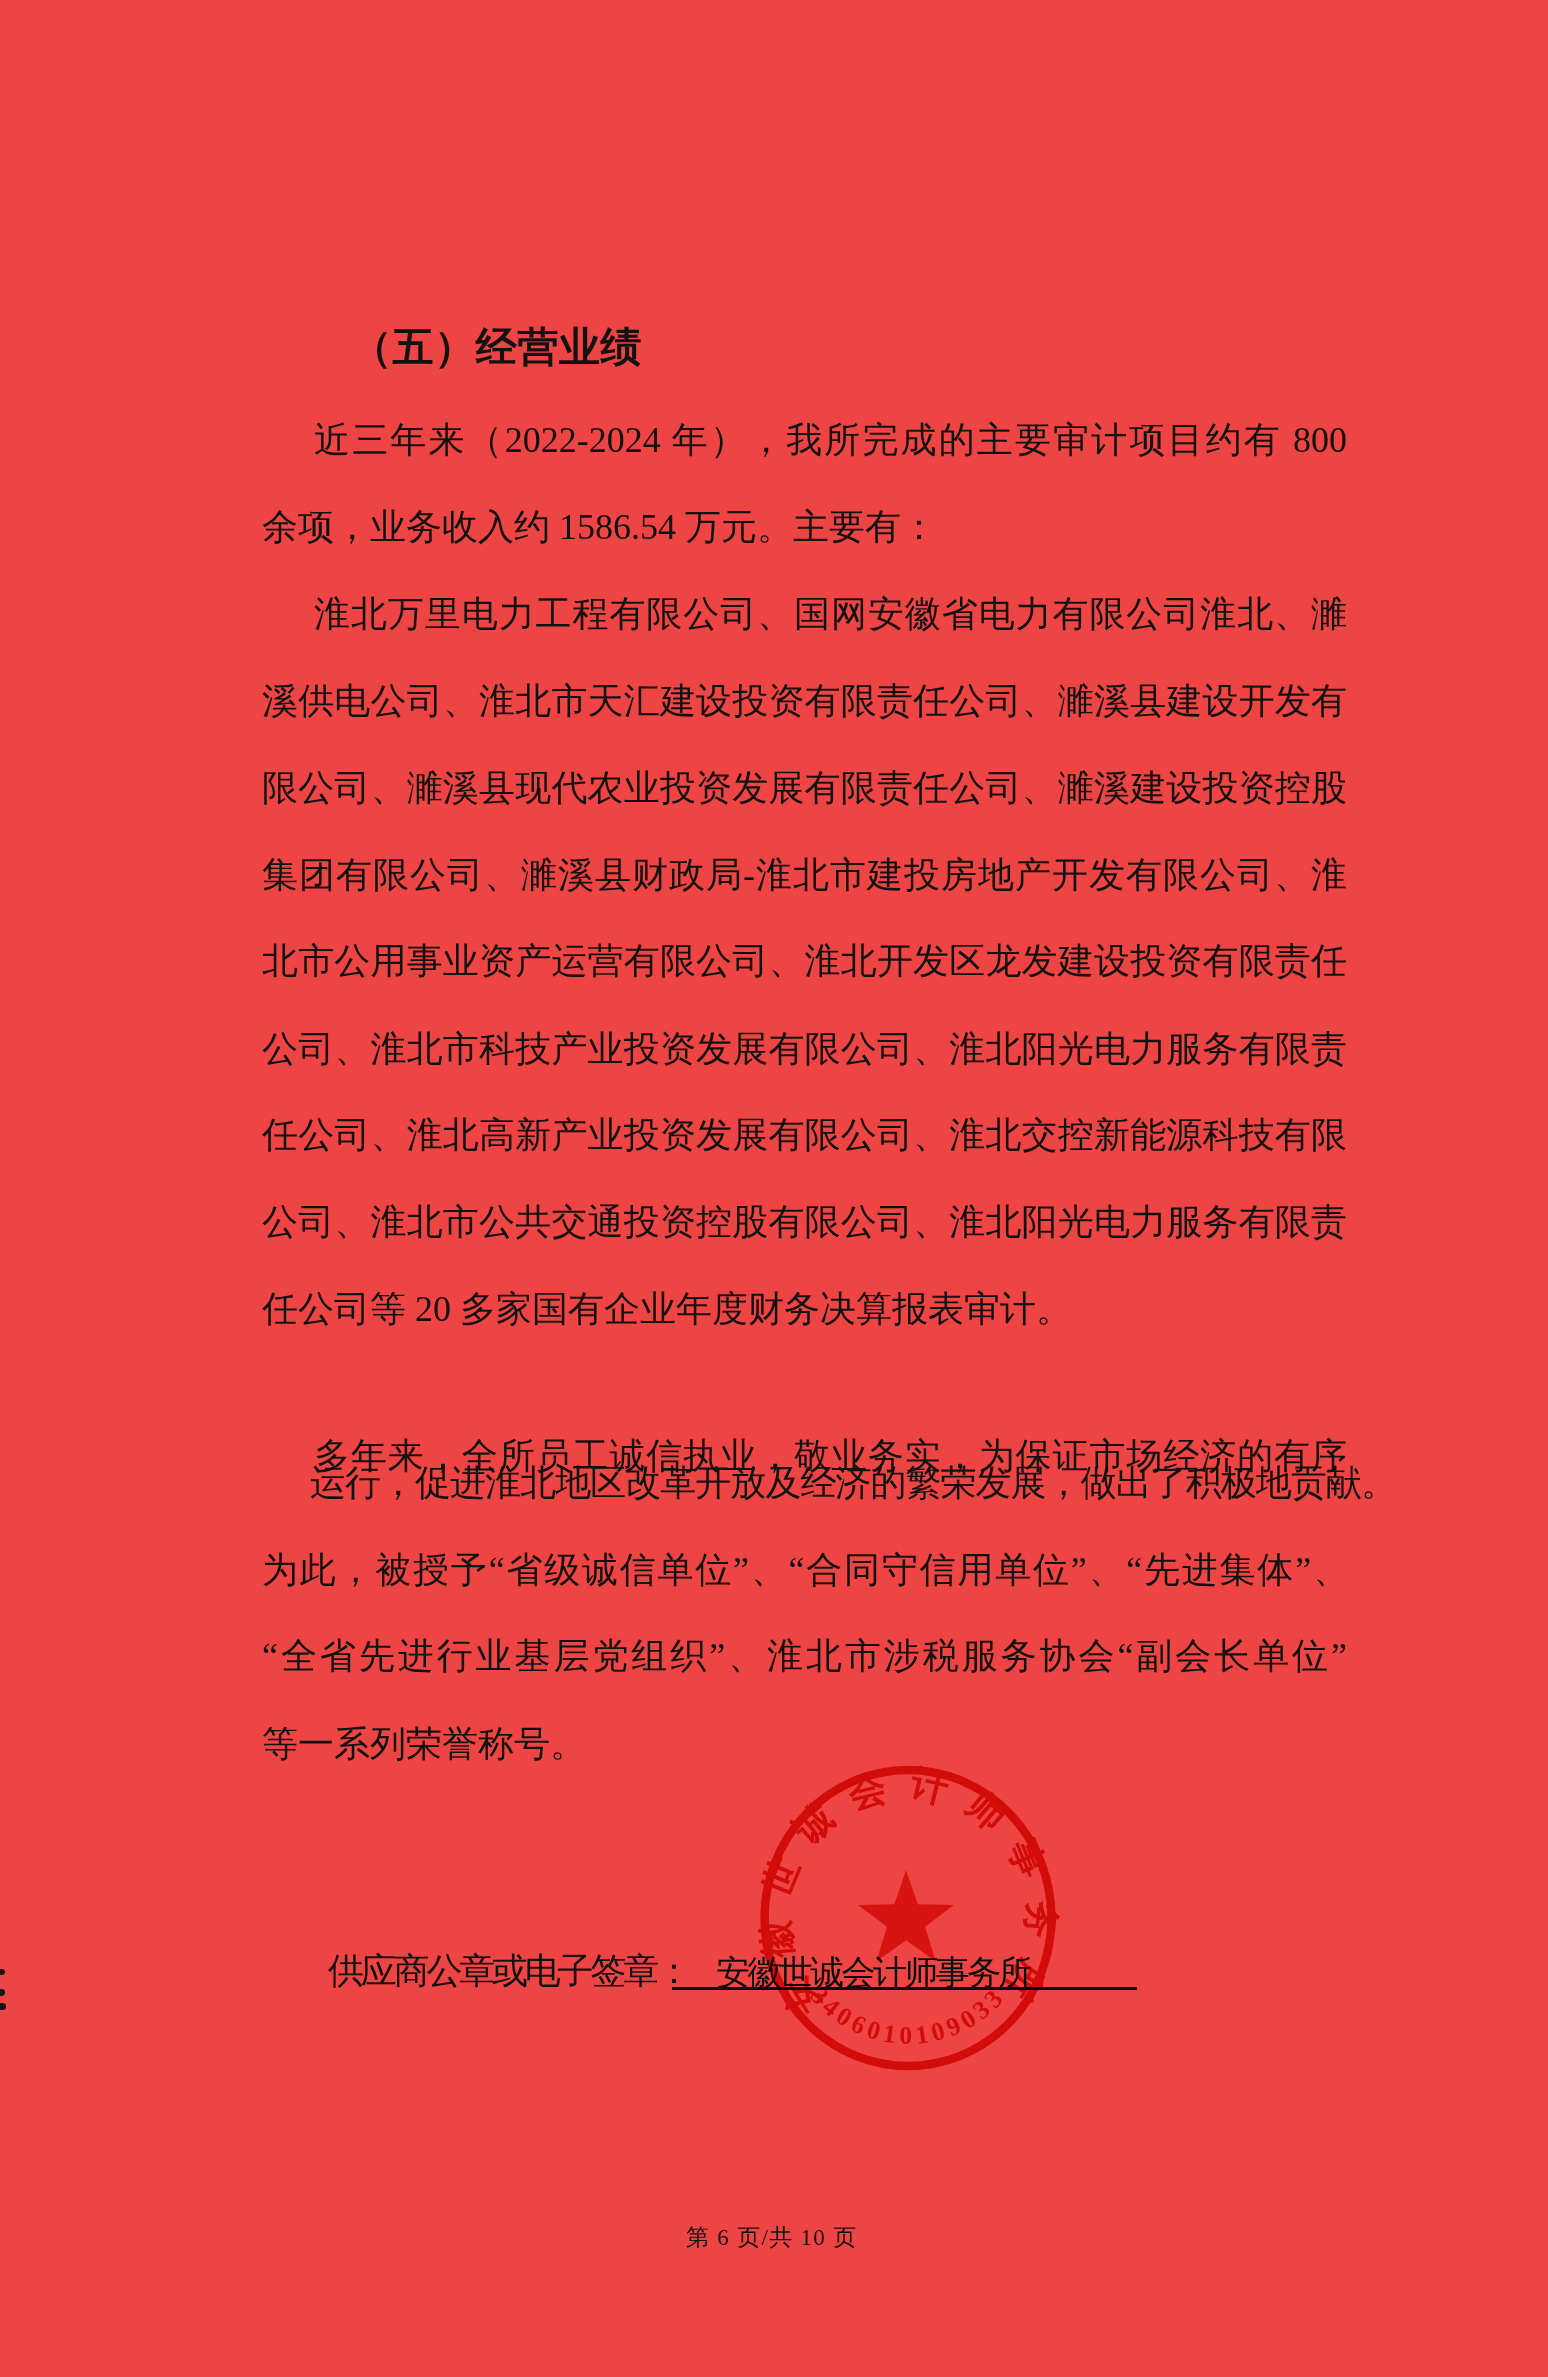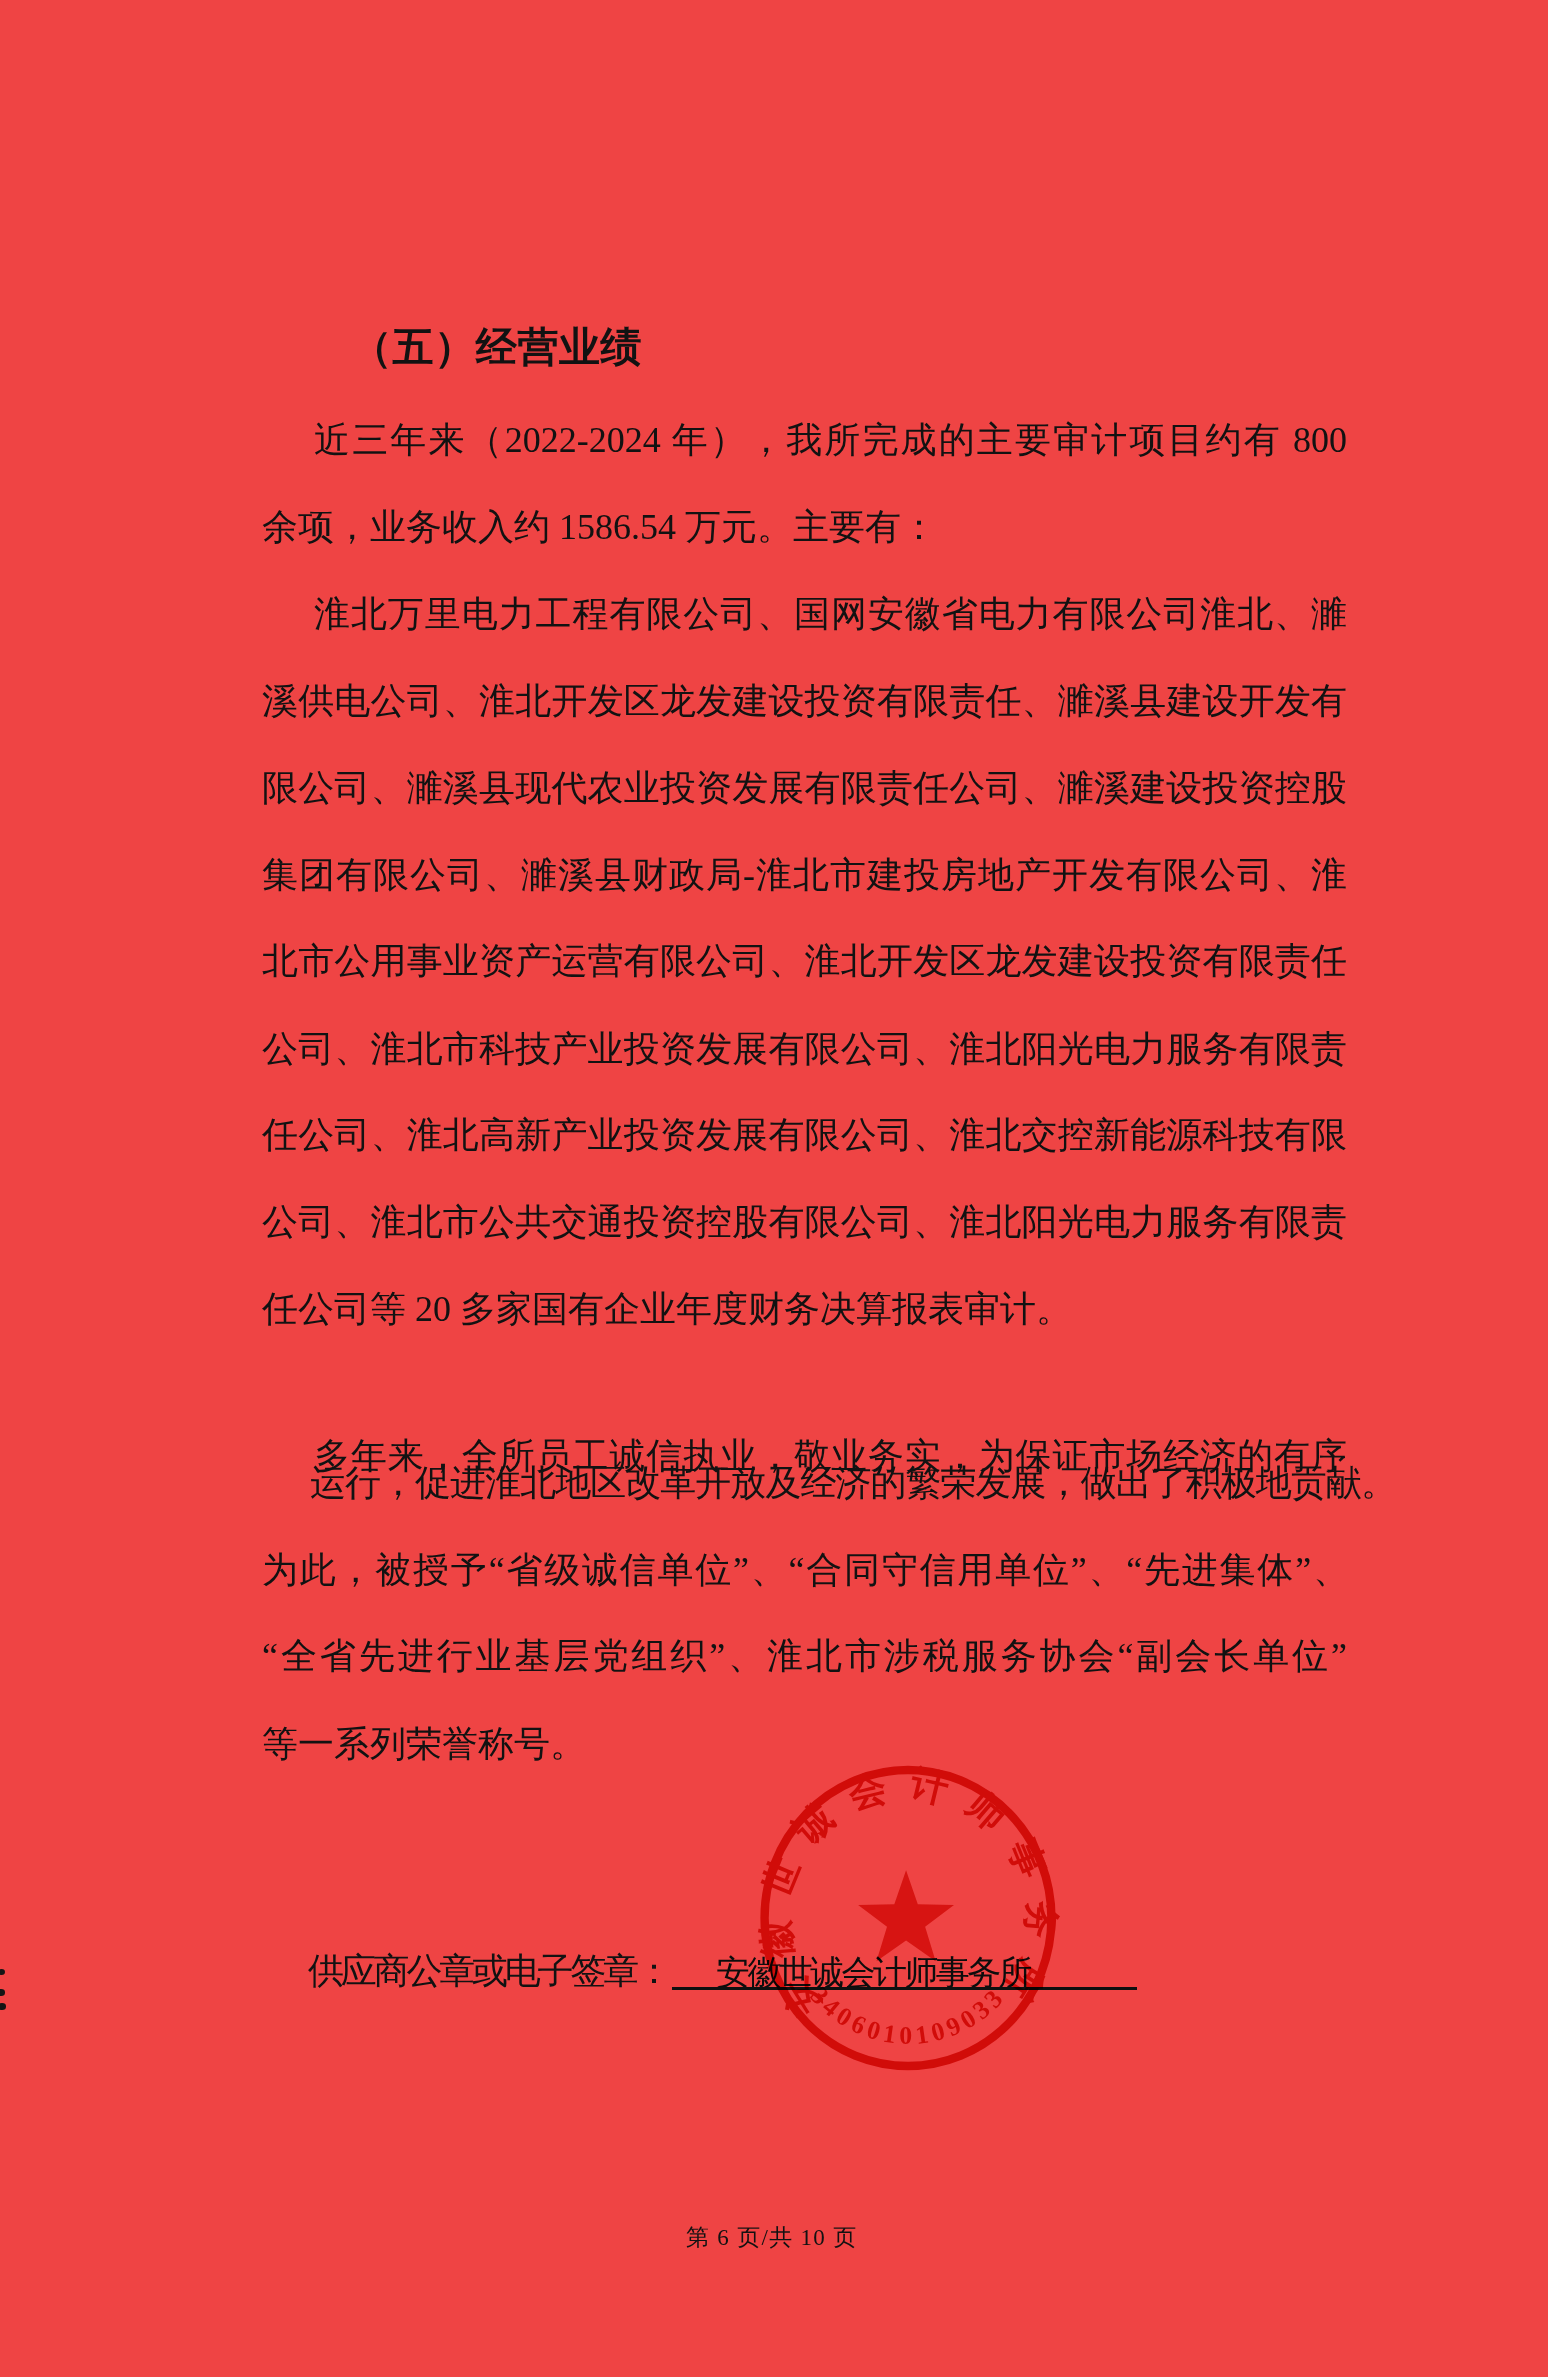--- a/index.html
+++ b/index.html
@@ -22,21 +22,21 @@
   }
   .line.fill{
     white-space:normal;
     text-align:justify;
     text-align-last:justify;
     text-justify:inter-character;
   }
   .line.ind{text-indent:52px;}
   .line.tight{letter-spacing:-1.9px;}
   .sig-label{
-    position:absolute;left:308px;top:1951px;
+    position:absolute;left:328px;top:1951px;
     font-size:36px;line-height:40px;letter-spacing:-3.2px;white-space:nowrap;
   }
   .sig-value{
     position:absolute;left:716px;top:1954px;
     font-size:34px;line-height:37px;letter-spacing:-2.6px;white-space:nowrap;
     color:#0d0d0d;
   }
   .sig-line{
     position:absolute;left:672px;top:1987px;width:465px;height:3.2px;
     background:#101010;
@@ -61,21 +61,21 @@
 <body>
 
 <div class="page">
 
   <div class="heading">（五）经营业绩</div>
 
   <div id="body-lines">
       <div class="line fill ind" style="top: 420px;">近三年来（2022-2024 年），我所完成的主要审计项目约有 800</div>
       <div class="line" style="top: 507px;">余项，业务收入约 1586.54 万元。主要有：</div>
       <div class="line fill ind" style="top: 594px;">淮北万里电力工程有限公司、国网安徽省电力有限公司淮北、濉</div>
-      <div class="line fill" style="top: 681px;">溪供电公司、淮北开发区龙发建设投资有限责任、濉溪县建设开发有</div>
+      <div class="line fill" style="top: 681px;">溪供电公司、淮北市天汇建设投资有限责任公司、濉溪县建设开发有</div>
       <div class="line fill" style="top: 768px;">限公司、濉溪县现代农业投资发展有限责任公司、濉溪建设投资控股</div>
       <div class="line fill" style="top: 855px;">集团有限公司、濉溪县财政局-淮北市建投房地产开发有限公司、淮</div>
       <div class="line fill" style="top: 941px;">北市公用事业资产运营有限公司、淮北开发区龙发建设投资有限责任</div>
       <div class="line fill" style="top: 1029px;">公司、淮北市科技产业投资发展有限公司、淮北阳光电力服务有限责</div>
       <div class="line fill" style="top: 1115px;">任公司、淮北高新产业投资发展有限公司、淮北交控新能源科技有限</div>
       <div class="line fill" style="top: 1202px;">公司、淮北市公共交通投资控股有限公司、淮北阳光电力服务有限责</div>
       <div class="line" style="top: 1289px;">任公司等 20 多家国有企业年度财务决算报表审计。</div>
       <div class="line fill ind" style="top: 1436px;">多年来，全所员工诚信执业，敬业务实，为保证市场经济的有序</div>
       <div class="line fill tight" style="top: 1463px; margin-left: 48px;">运行，促进淮北地区改革开放及经济的繁荣发展，做出了积极地贡献。</div>
       <div class="line fill tight" style="top: 1550px;">为此，被授予“省级诚信单位”、“合同守信用单位”、“先进集体”、</div>

